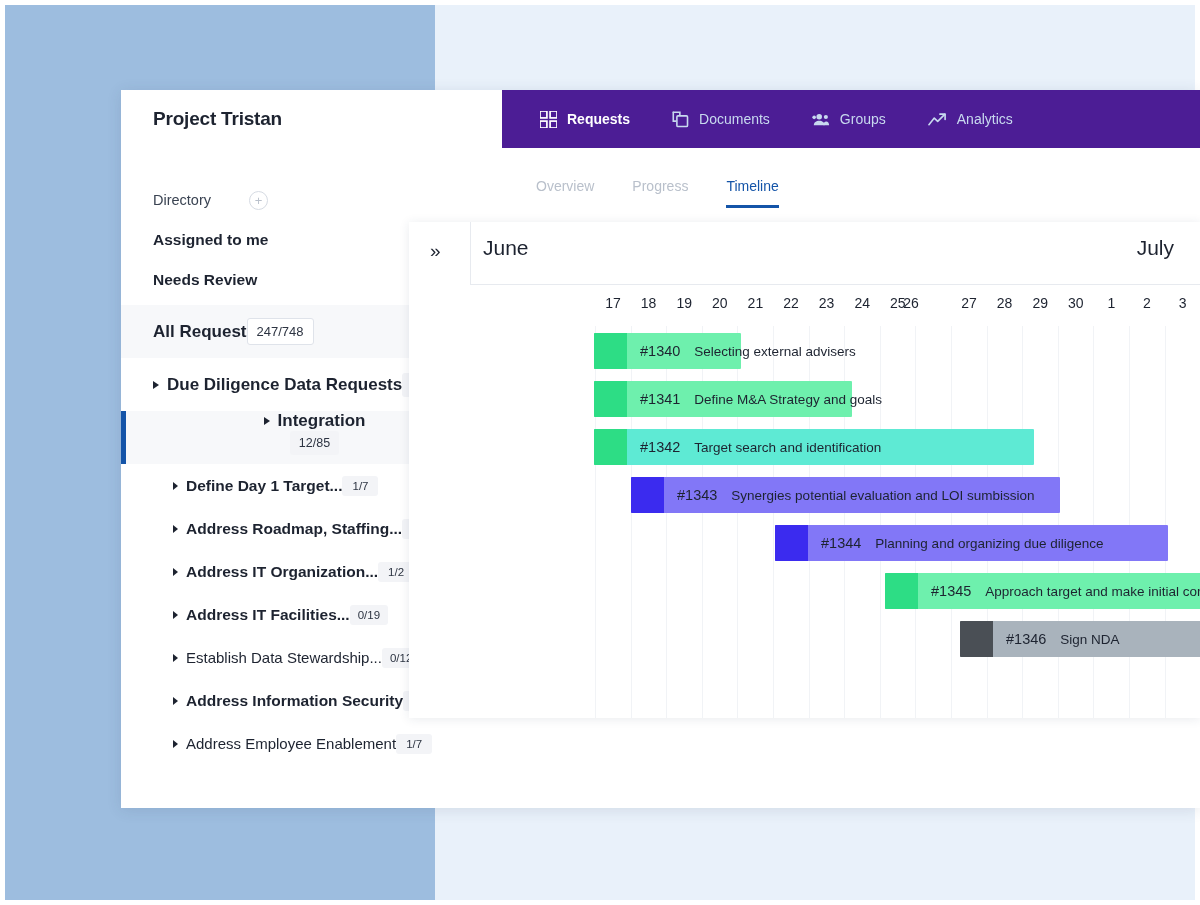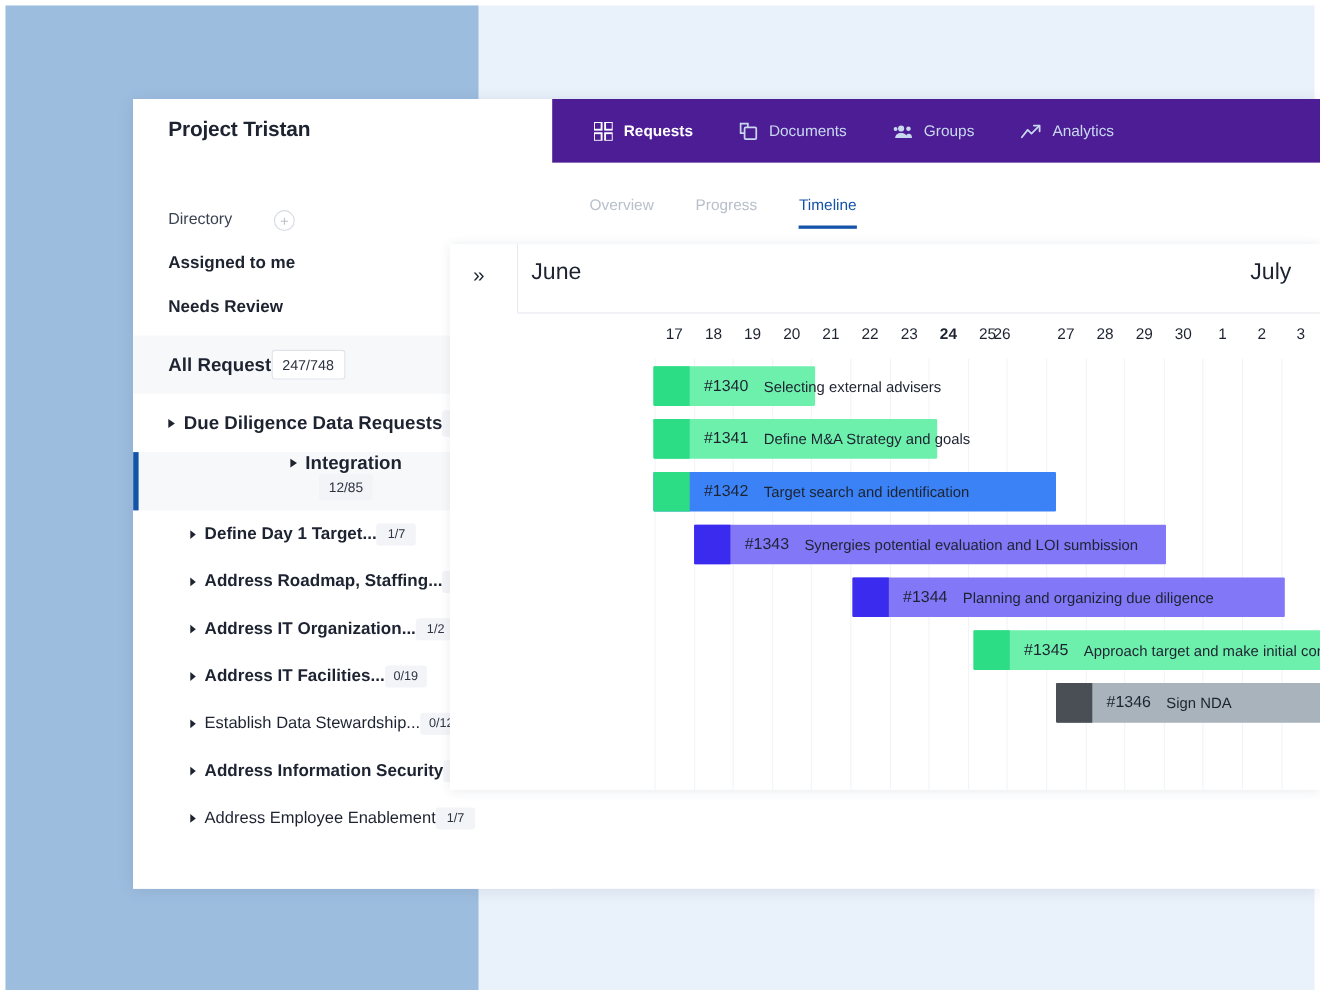--- a/index.html
+++ b/index.html
@@ -344,21 +344,21 @@
       <div class="tl-hline"></div>
     </div>
     <div class="tl-days" id="tl-days">
         <div class="day" style="left: 143px;">17</div>
         <div class="day" style="left: 178.6px;">18</div>
         <div class="day" style="left: 214.2px;">19</div>
         <div class="day" style="left: 249.8px;">20</div>
         <div class="day" style="left: 285.4px;">21</div>
         <div class="day" style="left: 321px;">22</div>
         <div class="day" style="left: 356.6px;">23</div>
-        <div class="day" style="left: 392.2px; font-weight: bold;">24</div>
+        <div class="day" style="left: 392.2px;">24</div>
         <div class="day" style="left: 427.8px;">25</div>
         <div class="day" style="left: 441px; text-align: center;">26</div>
         <div class="day" style="left: 499px;">27</div>
         <div class="day" style="left: 534.6px;">28</div>
         <div class="day" style="left: 570.2px;">29</div>
         <div class="day" style="left: 605.8px;">30</div>
         <div class="day" style="left: 641.4px;">1</div>
         <div class="day" style="left: 677px;">2</div>
         <div class="day" style="left: 712.6px;">3</div>
       </div>
@@ -388,21 +388,21 @@
           </div>
         </div>
         <div class="gantt-row">
           <div class="bar" style="left: 185px; width: 258px; background: rgb(110, 240, 173);">
             <div class="bar-handle" style="background: rgb(45, 221, 133);"></div>
             <span class="bar-id">#1341</span>
             <span class="bar-txt">Define M&amp;A Strategy and goals</span>
           </div>
         </div>
         <div class="gantt-row">
-          <div class="bar" style="left: 185px; width: 366px; background: #3b82f6;">
+          <div class="bar" style="left: 185px; width: 440px; background: #5eead4;">
             <div class="bar-handle" style="background: rgb(45, 221, 133);"></div>
             <span class="bar-id">#1342</span>
             <span class="bar-txt">Target search and identification</span>
           </div>
         </div>
         <div class="gantt-row">
           <div class="bar" style="left: 222px; width: 429px; background: rgb(130, 119, 247);">
             <div class="bar-handle" style="background: rgb(59, 43, 239);"></div>
             <span class="bar-id">#1343</span>
             <span class="bar-txt">Synergies potential evaluation and LOI sumbission</span>

